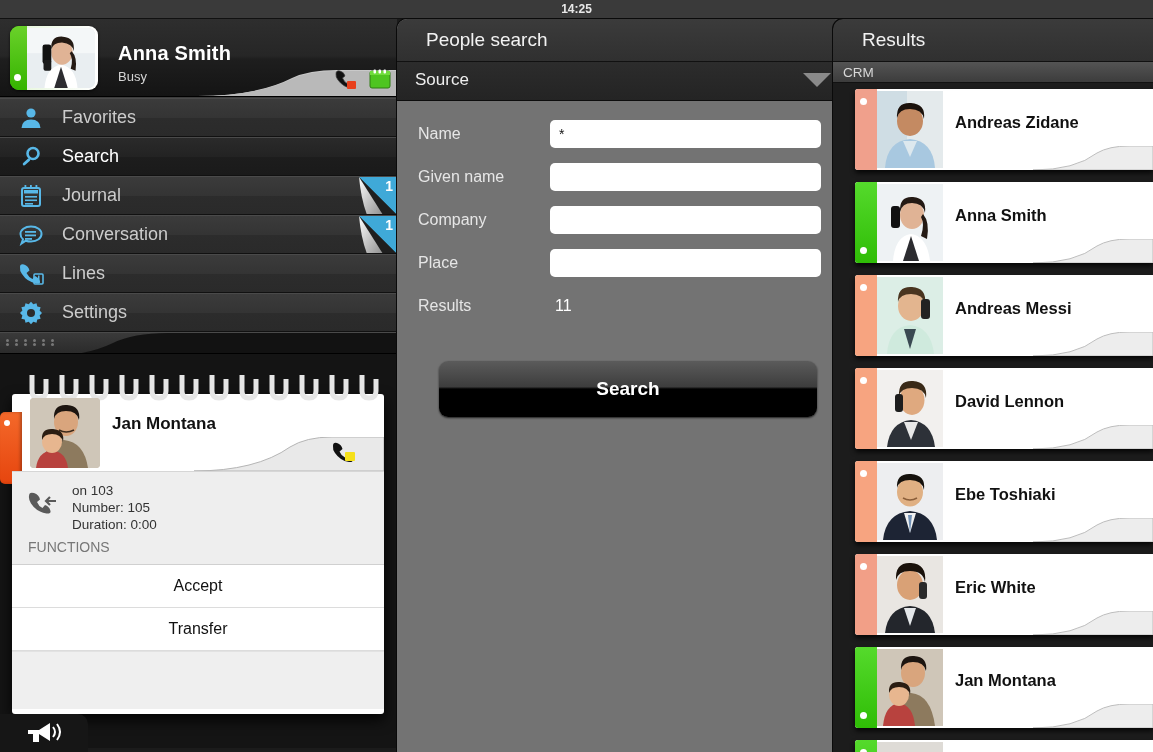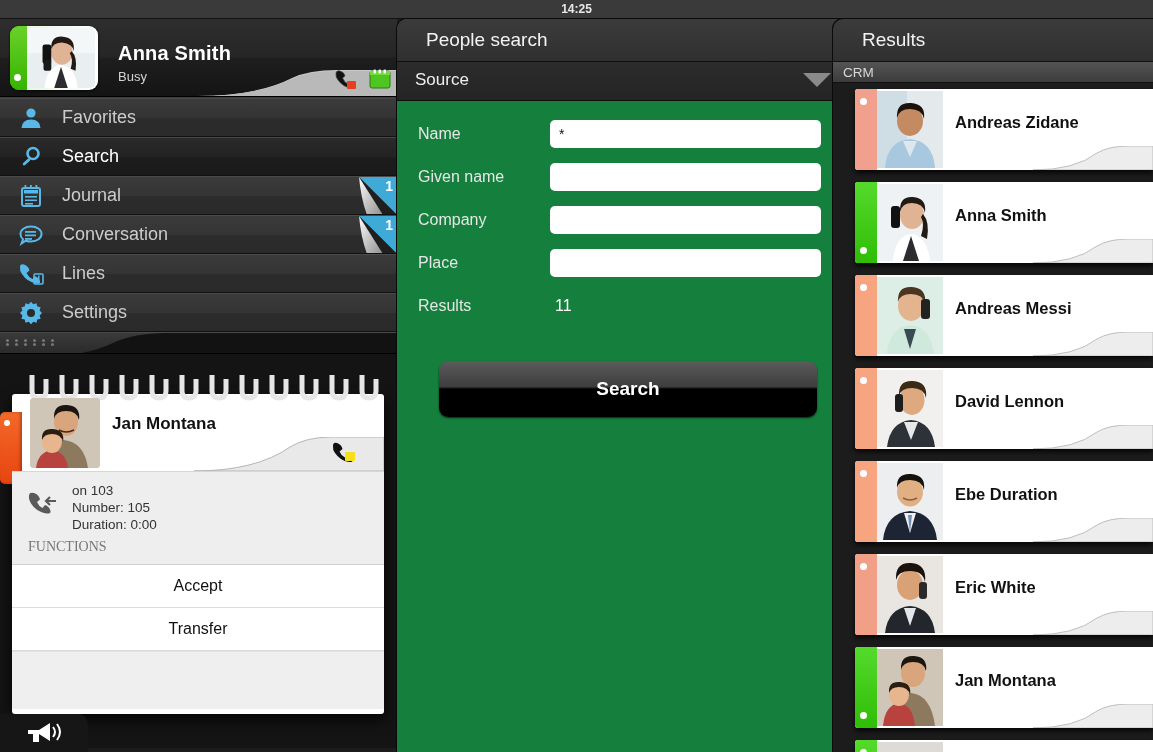--- a/index.html
+++ b/index.html
@@ -131,42 +131,41 @@
   .card-info {
     position: relative; background: #eeeeee; padding: 10px 0 4px 0;
     border-bottom: 1px solid #d0d0d0;
   }
   .card-info-row { display: flex; align-items: flex-start; padding-left: 14px; }
   .card-info-icon { width: 46px; padding-top: 8px; }
   .card-info-lines { color: #333; font-size: 13.5px; line-height: 17px; }
   .card-functions {
     padding: 6px 0 5px 16px; color: #777; font-size: 14px;
     background: #eeeeee;
-    font-family: Liberation Serif, serif;
   }
   .card-btn {
     height: 43px; display: flex; align-items: center; justify-content: center;
     background: #fff; color: #111; font-size: 16px;
     border-bottom: 1px solid #dcdcdc; cursor: pointer;
   }
   .card-filler { background: #efefef; height: 58px; border-top: 1px solid #e2e2e2; }
 
   .bottom-bar {
     position: absolute; left: 0; bottom: 0; width: 397px; height: 38px;
   }
   .speaker-btn {
     position: absolute; left: 0; bottom: 0; width: 88px; height: 38px;
     background: #161616; border-radius: 0 10px 0 0;
     display: flex; align-items: center; justify-content: center; cursor: pointer;
   }
 
   
   .mid-panel {
     position: absolute; left: 397px; top: 19px; width: 448px; height: 733px;
-    background: #15803d; border-radius: 10px 10px 0 0;
+    background: #737373; border-radius: 10px 10px 0 0;
     box-shadow: 0 0 0 1px #0a0a0a;
     overflow: hidden;
   }
   .panel-title {
     height: 43px; display: flex; align-items: center; padding-left: 29px;
     color: #f2f2f2; font-size: 19px;
     background: linear-gradient(to bottom,#3b3b3b,#303030);
     border-radius: 10px 10px 0 0;
     border-bottom: 1px solid #111;
   }
@@ -644,21 +643,21 @@
           <svg width="100%" height="100%" viewBox="0 0 66 77" preserveAspectRatio="xMidYMid slice">
             <rect width="66" height="77" fill="#edeef0"></rect>
             <path d="M6 77 Q9 50 33 48 Q57 50 60 77 Z" fill="#1d2434"></path>
             <path d="M27 50 L33 70 L39 50 Z" fill="#f0f0f0"></path>
             <path d="M31 52 L33 70 L35 52 Z" fill="#6f8fb5"></path>
             <ellipse cx="33" cy="29" rx="13" ry="14.5" fill="#e0b083"></ellipse>
             <path d="M20 25 Q19 10 34 11 Q49 12 47 27 Q45 17 33 17 Q22 17 20 25 Z" fill="#15110c"></path>
             <path d="M26 35 Q33 39 40 35" stroke="#8a5e3a" stroke-width="1.5" fill="none"></path>
           </svg>
         </div>
-        <div class="cc-name">Ebe Duration</div>
+        <div class="cc-name">Ebe Toshiaki</div>
         <span class="cc-swoosh">
           <svg width="120" height="24" viewBox="0 0 120 24">
               <path d="M0 24 Q42 24 64 7 Q76 0 96 0 L120 0 L120 24 Z" fill="#ededed" stroke="#bdbdbd" stroke-width="1"></path>
             </svg>
         </span>
       </div>
 
       <div class="contact-card">
         <div class="cc-status" style="background:#f29f87">
           <span class="cc-dot" style="top:9px"></span>

